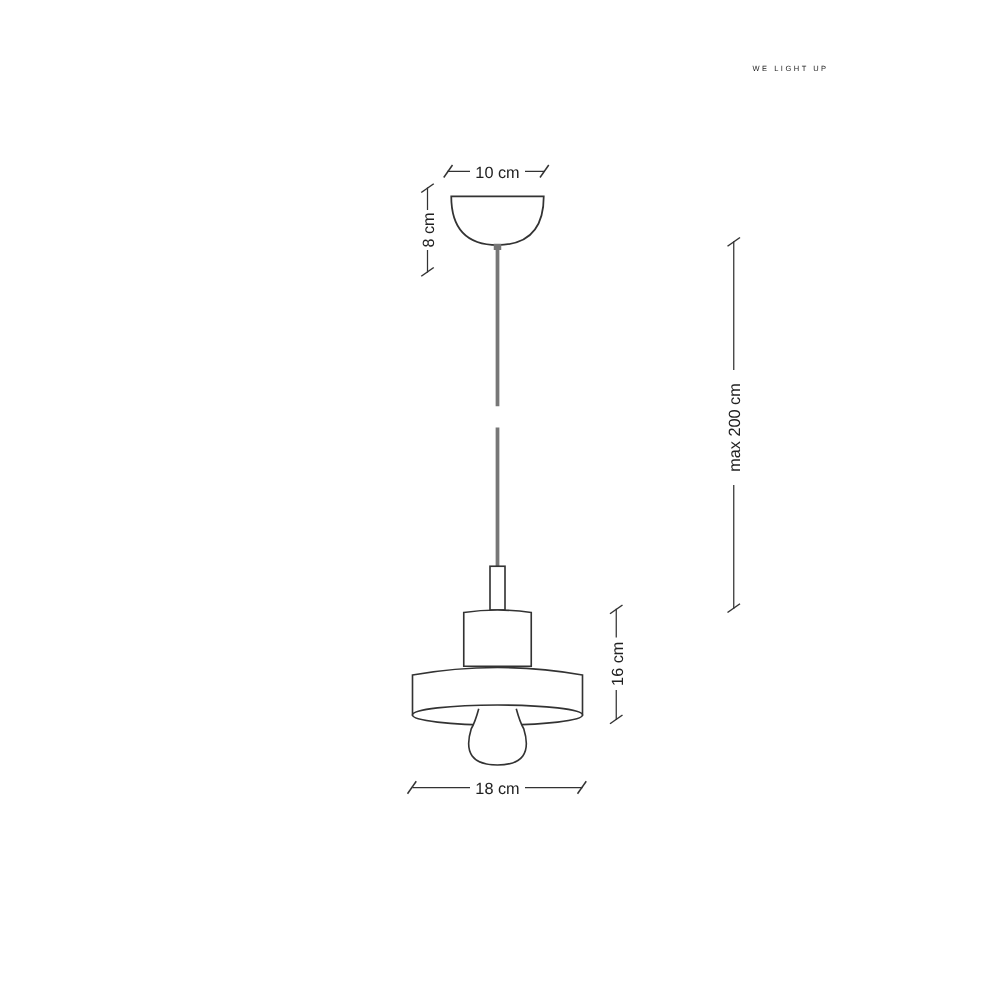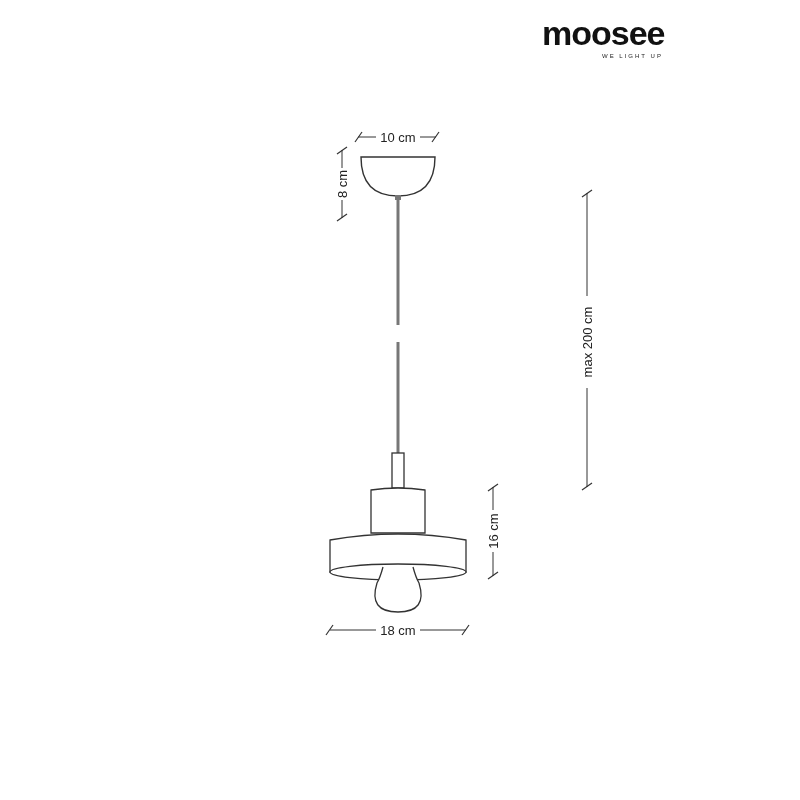--- a/index.html
+++ b/index.html
@@ -7,21 +7,20 @@
     .logo { position: absolute; left: 542px; top: 16px; width: 120px; height: 40px; }
     .logo-word { position: absolute; left: 0; top: 0; font-family: "Liberation Sans", sans-serif; font-size: 34px; font-weight: bold; letter-spacing: -1px; color: #111; line-height: 34px; }
     .logo-tag { position: absolute; left: 60px; top: 37px; font-family: "Liberation Sans", sans-serif; font-size: 6px; letter-spacing: 2px; color: #222; white-space: nowrap; }
     svg.drawing { position: absolute; left: 0; top: 0; }
     .dim-text { font-family: "Liberation Sans", sans-serif; font-size: 13px; fill: #222; }
   </style>
 </head>
 <body>
 
 <div class="logo">
-  <div class="logo-word">moosee</div>
   <div class="logo-tag">WE LIGHT UP</div>
 </div>
 
 <svg class="drawing" width="800" height="800" viewBox="0 0 800 800">
 
   <g>
     <path d="M361 157 L435 157 Q435 196 398 196 Q361 196 361 157 Z" fill="none" stroke="#333" stroke-width="1.4"></path>
     <rect x="395" y="195" width="6" height="5" fill="#777"></rect>
   </g>
 

